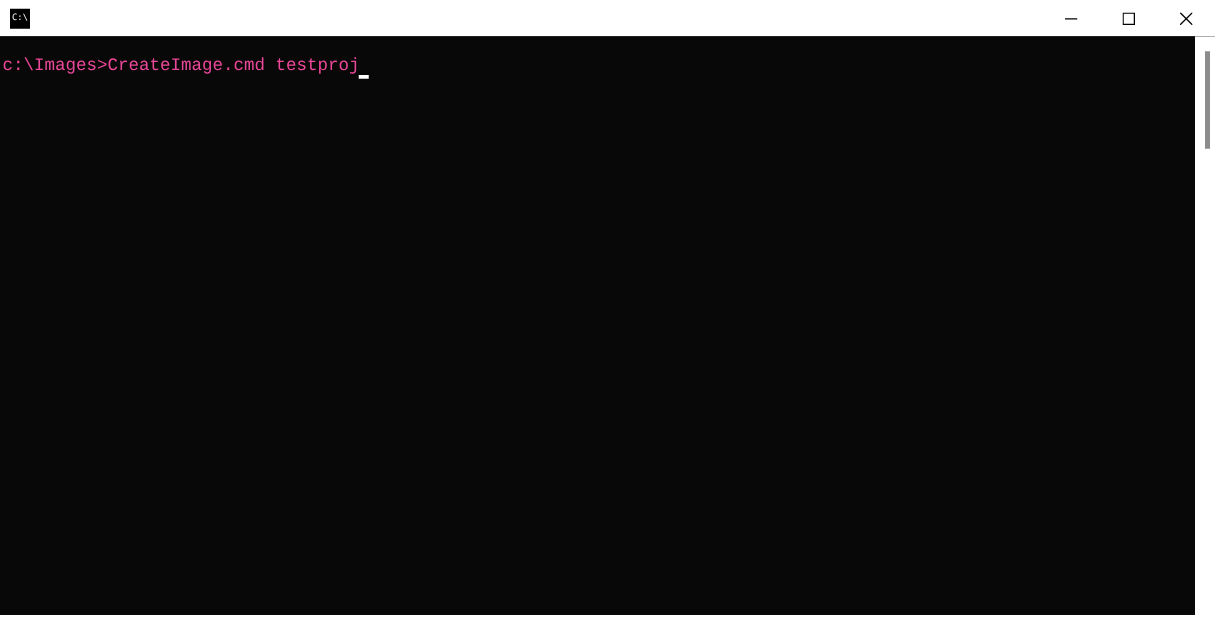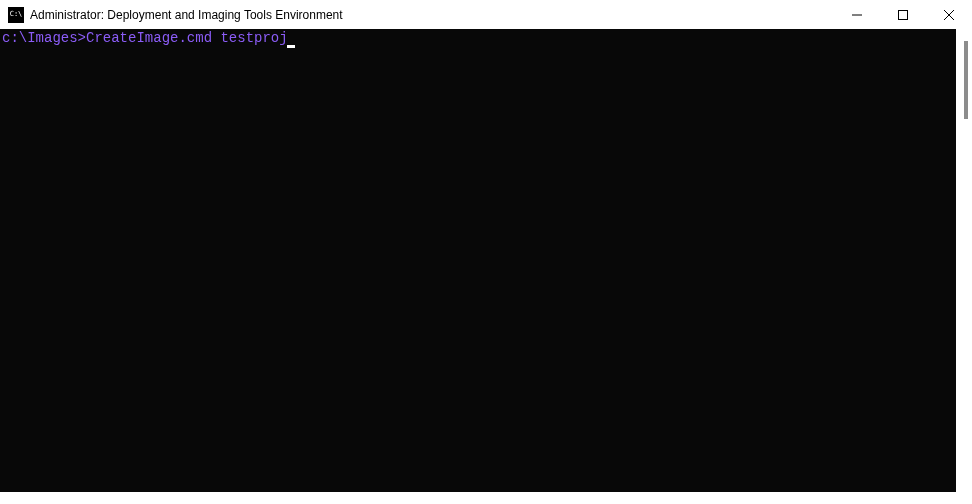--- a/index.html
+++ b/index.html
@@ -96,43 +96,43 @@
       right: 4px;
       top: 12px;
       width: 4px;
       height: 78px;
       background: #8c8c8c;
       border-radius: 0;
     }
     .terminal-line {
       font-family: "Consolas", "Courier New", monospace;
       font-size: 14px;
-      color: #8b5cf6;
+      color: #ec4899;
       white-space: pre;
       line-height: 1.4;
+      padding-top: 15px;
       padding-left: 2px;
     }
     .cursor {
       display: inline-block;
       width: 8px;
       height: 3px;
       background: #ffffff;
       vertical-align: bottom;
       margin-bottom: 1px;
       margin-left: -1px;
     }
   </style>
 </head>
 <body>
 
 <div class="titlebar">
   <div class="titlebar-icon">
     <span class="titlebar-icon-inner">C:\</span>
   </div>
-  <span class="titlebar-text">Administrator: Deployment and Imaging Tools Environment</span>
   <div class="window-controls">
     <div class="window-control">
       <svg viewBox="0 0 10 10">
         <line x1="0" y1="5" x2="10" y2="5" stroke="#000000" stroke-width="1"></line>
       </svg>
     </div>
     <div class="window-control">
       <svg viewBox="0 0 10 10">
         <rect x="0.5" y="0.5" width="9" height="9" fill="none" stroke="#000000" stroke-width="1"></rect>
       </svg>

